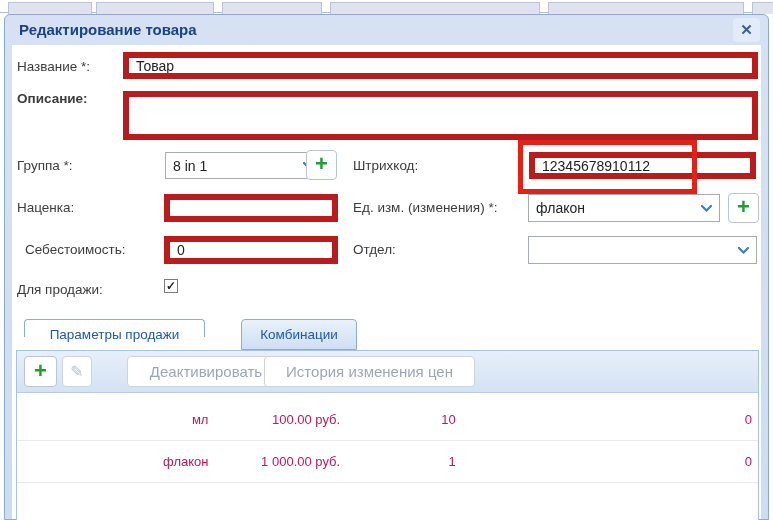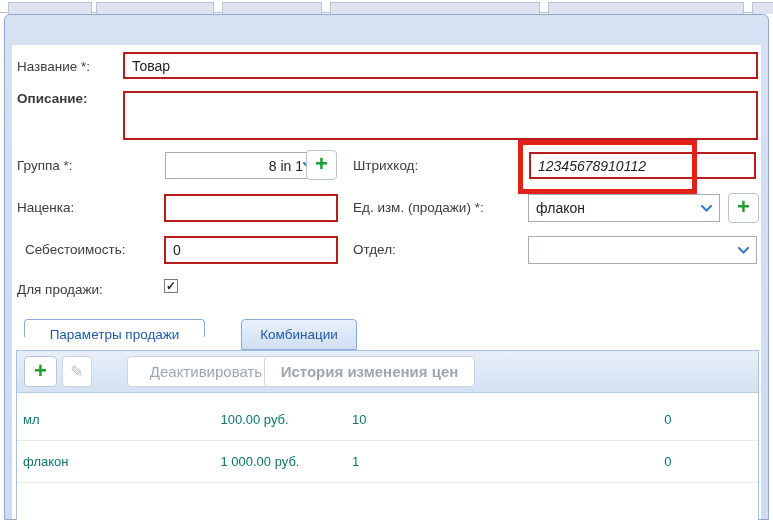--- a/index.html
+++ b/index.html
@@ -15,21 +15,21 @@
             background:linear-gradient(#d6e2f3,#cddcef); border:1px solid #8fa9cd;
             border-radius:6px 6px 0 0; }
   .dialog-header { position:relative; height:30px; }
   .dialog-title { position:absolute; left:14px; top:6px; font-size:15px; font-weight:bold; color:#1b4383; }
   .close-btn { position:absolute; right:8px; top:3px; width:27px; height:24px; background:#e2ebf8;
                border-radius:4px; text-align:center; line-height:23px; font-size:15px; font-weight:bold;
                color:#3a5e95; cursor:pointer; }
   .dialog-body { position:absolute; left:7px; right:7px; top:30px; bottom:0; background:#fff; }
 
   .lbl { position:absolute; font-size:13.5px; color:#3c3c3c; white-space:nowrap; }
-  .txt { position:absolute; border:2px solid #b91c1c; background:#fff; font-family:"Liberation Sans",sans-serif;
+  .txt { position:absolute; border:6px solid #b91c1c; background:#fff; font-family:"Liberation Sans",sans-serif;
          font-size:14px; color:#222; padding:0 7px; outline:none; }
   textarea.txt { resize:none; padding:4px 7px; }
 
   .combo { position:absolute; border:1px solid #a5acb5; background:#fff; display:flex; align-items:center;
            padding:0 7px; font-size:14px; color:#222; cursor:pointer; }
   .combo .val { flex:1; overflow:hidden; white-space:nowrap; }
   .chev { width:11px; height:7px; flex:0 0 auto; }
   .chev svg { display:block; }
 
   .plus-btn { position:absolute; width:31px; height:30px; background:#fff; border:1px solid #b6c6d8;
@@ -58,67 +58,71 @@
   .tb-add { left:7px; width:33px; border-color:#b6c6d8; color:#1e9e33; font-size:22px; font-weight:bold; line-height:27px; }
   .tb-edit { left:45px; width:30px; color:#b7bfca; font-size:16px; }
 
   
   .grid { position:absolute; left:0; right:0; top:48px; bottom:0; }
   .grid-head { display:flex; height:33px; background:linear-gradient(#f8f9fa,#eef0f2); border-bottom:1px solid #cfd1d4; }
   .th { font-size:13px; color:#4a4a4a; line-height:32px; padding:0 6px; border-right:1px solid #d7d9dc;
         overflow:hidden; white-space:nowrap; }
   .th:last-child { border-right:none; }
   .tr { display:flex; height:42px; border-bottom:1px solid #e9e9e9; background:#fff; }
-  .td { font-size:13px; color:#0f766e; line-height:41px; padding:0 6px; overflow:hidden; white-space:nowrap; }
+  .td { font-size:13px; color:#be185d; line-height:41px; padding:0 6px; overflow:hidden; white-space:nowrap;text-align:right; }
   .c0{width:198px;} .c1{width:132px;} .c2{width:116px;} .c3{width:197px;} .c4{width:100px;}
 </style>
 </head>
 <body>
 
 <div id="stage">
 
   <div class="top-strip">
     <div class="bg-tab" style="left:8px;width:84px;"></div>
     <div class="bg-tab" style="left:96px;width:118px;"></div>
     <div class="bg-tab" style="left:222px;width:100px;"></div>
     <div class="bg-tab" style="left:330px;width:210px;"></div>
     <div class="bg-tab" style="left:548px;width:196px;"></div>
     <div class="bg-tab" style="left:752px;width:21px;border-right:none;"></div>
   </div>
 
   <div class="dialog">
+    <div class="dialog-header">
+      <span class="dialog-title">Редактирование товара</span>
+      <span class="close-btn">✕</span>
+    </div>
 
     <div class="dialog-body">
 
       <span class="lbl" style="left:5px;top:14px;">Название *:</span>
       <input class="txt" style="left: 111px; top: 7px; width: 635px; height: 27px;" value="Товар">
 
       <span class="lbl" style="left:5px;top:46px;font-weight:bold;">Описание:</span>
       <textarea class="txt" style="left: 111px; top: 46px; width: 635px; height: 49px;"></textarea>
 
       <span class="lbl" style="left:5px;top:113px;">Группа *:</span>
-      <div class="combo" style="left:153px;top:107px;width:157px;height:27px;text-align:right;">
+      <div class="combo" style="left:153px;top:107px;width:157px;height:27px;">
         <span class="val">8 in 1</span>
         <span class="chev">
           <svg width="11" height="7" viewBox="0 0 11 7">
               <path d="M1 1l4.5 4.5L10 1" fill="none" stroke="#3e7ec1" stroke-width="2.2" stroke-linecap="round"></path>
             </svg>
         </span>
       </div>
       <div class="plus-btn" style="left:294px;top:105px;">+</div>
 
       <span class="lbl" style="left:341px;top:113px;">Штрихкод:</span>
-      <input class="txt" style="left: 517px; top: 107px; width: 227px; height: 27px; font-style: italic;" value="12345678910112">
+      <input class="txt" style="left: 517px; top: 107px; width: 227px; height: 27px;" value="12345678910112">
 
       <div class="hl-rect" style="left:506px;top:95px;width:179px;height:54px;"></div>
 
       <span class="lbl" style="left:5px;top:155px;">Наценка:</span>
       <input class="txt" style="left: 152px; top: 149px; width: 174px; height: 28px;" value="">
 
-      <span class="lbl" style="left:341px;top:155px;">Ед. изм. (продажи) *:</span>
+      <span class="lbl" style="left:341px;top:155px;">Ед. изм. (изменения) *:</span>
       <div class="combo" style="left:516px;top:149px;width:192px;height:28px;">
         <span class="val">флакон</span>
         <span class="chev">
           <svg width="11" height="7" viewBox="0 0 11 7">
               <path d="M1 1l4.5 4.5L10 1" fill="none" stroke="#3e7ec1" stroke-width="2.2" stroke-linecap="round"></path>
             </svg>
         </span>
       </div>
       <div class="plus-btn" style="left:716px;top:148px;">+</div>
 
@@ -139,21 +143,21 @@
       <div class="chk" style="left:152px;top:234px;">✓</div>
 
       <div class="tab active" style="left:12px;top:274px;width:181px;">Параметры продажи</div>
       <div class="tab inactive" style="left:196px;top:274px;width:116px;">Комбинации</div>
 
       <div class="panel">
         <div class="toolbar">
           <div class="tb-btn tb-add">+</div>
           <div class="tb-btn tb-edit">✎</div>
           <div class="tb-btn" style="left:82px;width:158px;margin-left:28px;">Деактивировать</div>
-          <div class="tb-btn" style="left:247px;width:211px;font-weight:bold;">История изменения цен</div>
+          <div class="tb-btn" style="left:247px;width:211px;">История изменения цен</div>
         </div>
         <div class="grid">
           <div id="grid-body">
               <div class="tr">
                 <div class="td c0">мл</div>
                 <div class="td c1">100.00 руб.</div>
                 <div class="td c2">10</div>
                 <div class="td c3"></div>
                 <div class="td c4">0</div>
               </div>

